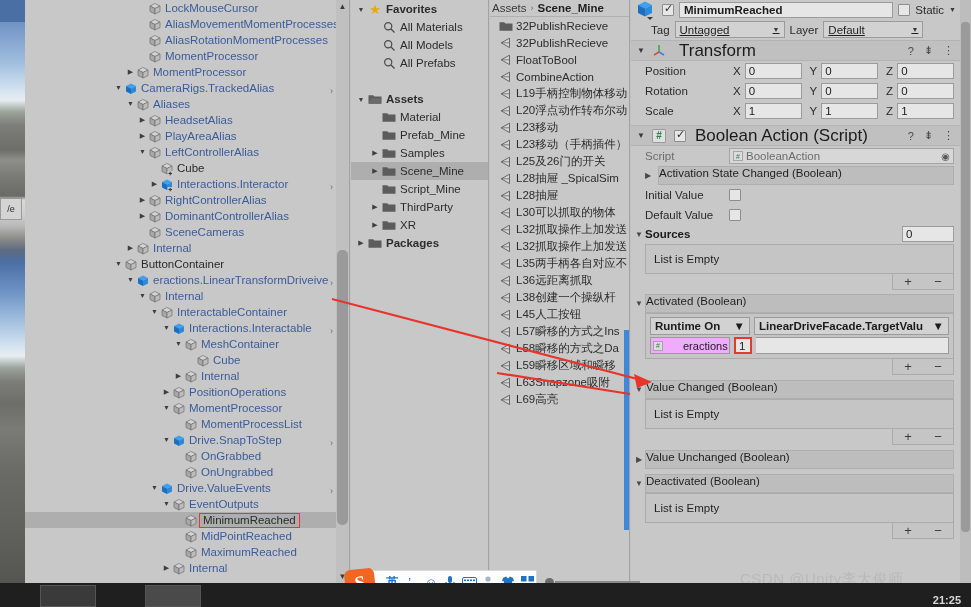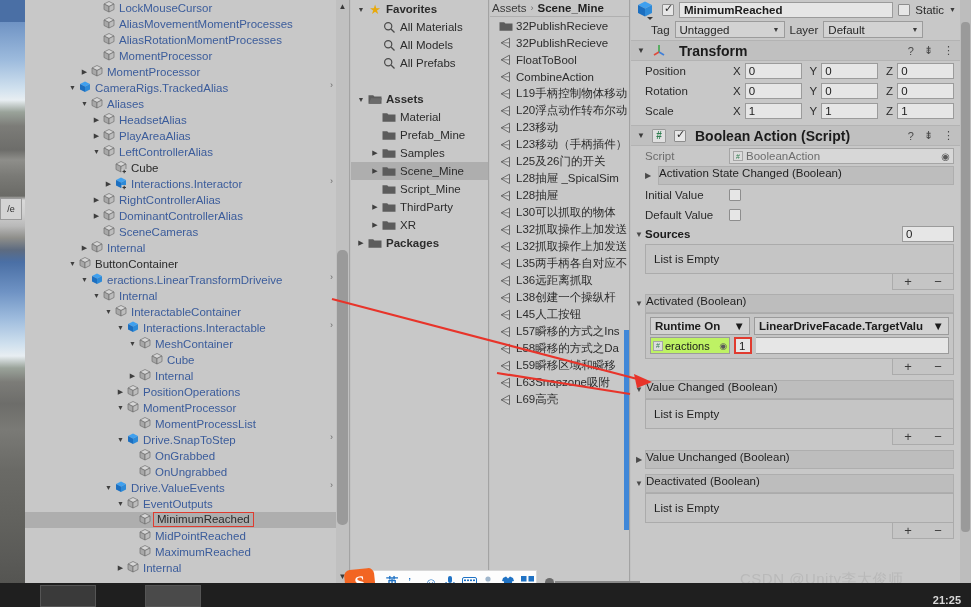--- a/index.html
+++ b/index.html
@@ -36,22 +36,22 @@
   #hier-scroll-col { position:absolute; right:0; top:0; width:13px; height:583px;
     background:#c0c0c0; }
   #hier-scroll-up, #hier-scroll-down { position:absolute; right:0; width:13px; height:13px;
     background:#c0c0c0; display:flex; align-items:center; justify-content:center;
     font-size:8px; color:#3a3a3a; }
   #hier-scroll-up { top:0; }
   #hier-scroll-down { bottom:0; }
   #hier-scroll-thumb { position:absolute; right:1px; top:250px; width:11px; height:275px;
     background:#9a9a9a; border-radius:5px; }
 
-  .hrow { height:16px; display:flex; align-items:flex-start; white-space:nowrap;
-    font-size:11.5px; color:#3b5c9b; position:relative; padding-right:14px; }
+  .hrow { height:16px; display:flex; align-items:flex-end; white-space:nowrap;
+    font-size:11.5px; color:#3b5c9b; position:relative; padding-right:14px;padding-left:46px; }
   .hrow.sel { background:#aeaeae; }
   .hrow .tw { width:11px; flex:0 0 11px; text-align:center; font-size:7px;
     color:#3f3f3f; line-height:16px; }
   .hrow .tw.none { visibility:hidden; }
   .hrow .ico { width:15px; flex:0 0 15px; height:14px; margin-right:2px;
     position:relative; }
   .hrow .lbl { line-height:16px; }
   .hrow.dark .lbl { color:#2a2a2a; }
   .hrow .chev { position:absolute; right:16px; color:#6a6a6a; font-size:9px; }
   .hrow .boxed { border:1px solid #e03b2f; padding:0 3px; margin-left:-2px;
@@ -103,28 +103,28 @@
     font-size:11px; color:#2b2b2b; }
   .name-field { flex:1; height:16px; background:#e6e6e6; border:1px solid #9b9b9b;
     font-size:11.5px; font-weight:bold; color:#1b1b1b; padding:1px 4px; line-height:13px; }
   .static-lbl { font-size:11.5px; color:#2b2b2b; }
   .tiny-arrow { font-size:7px; color:#3a3a3a; }
 
   .tag-row { height:21px; display:flex; align-items:center; gap:5px; padding:0 6px 0 20px; }
   .tag-row .lab { font-size:11.5px; color:#2b2b2b; }
   .dd { height:17px; background:#d2d2d2; border:1px solid #9b9b9b;
     display:flex; align-items:center; justify-content:space-between;
-    padding:0 4px; font-size:11.5px; color:#1f1f1f; }
+    padding:0 4px; font-size:11.5px; color:#1f1f1f;text-decoration:underline; }
   .dd .caret { font-size:7px; color:#3a3a3a; margin-left:6px; }
 
   .comp-hdr { height:21px; background:#c0c0c0; border-top:1px solid #b3b3b3;
     border-bottom:1px solid #b3b3b3; display:flex; align-items:center; gap:5px;
     padding:0 6px 0 4px; }
   .comp-hdr .tw { font-size:8px; color:#3a3a3a; width:12px; text-align:center; }
-  .comp-hdr .title { font-weight:bold; font-size:14px; color:#1b1b1b; flex:1;
+  .comp-hdr .title { font-weight:normal; font-size:17px; color:#1b1b1b; flex:1;
     margin-left:8px; }
   .comp-hdr .rico { font-size:11px; color:#4a4a4a; margin-left:5px; }
   .hash-ico { width:14px; height:14px; background:#e0e0e0; border:1px solid #9b9b9b;
     display:flex; align-items:center; justify-content:center;
     font-size:10px; color:#2e7d4f; font-weight:bold; border-radius:1px; }
 
   .prop-row { height:20px; display:flex; align-items:center; padding:0 6px 0 14px; gap:4px; }
   .prop-row .pname { width:80px; font-size:11.5px; color:#2b2b2b; flex:0 0 80px; }
   .axis { font-size:11.5px; color:#2b2b2b; margin-left:4px; }
   .numf { height:16px; background:#e6e6e6; border:1px solid #9b9b9b; flex:1;
@@ -150,22 +150,22 @@
     border-top:none; display:flex; align-items:center; justify-content:space-around;
     font-size:13px; color:#3a3a3a; }
   .pm-box span { line-height:1; }
 
   .ue-panel { background:#c5c5c5; border:1px solid #ababab; }
   .ue-row { display:flex; gap:4px; padding:3px 4px 0 4px; }
   .ue-row2 { display:flex; gap:4px; padding:2px 4px 4px 4px; align-items:center; }
   .ue-dd { height:18px; background:#d2d2d2; border:1px solid #9b9b9b;
     display:flex; align-items:center; justify-content:space-between; padding:0 4px;
     font-size:11.5px; font-weight:bold; color:#1b1b1b; overflow:hidden; }
-  .ue-obj { width:80px; height:17px; background:#bef264; border:1px solid #9b9b9b;
-    display:flex; align-items:center; gap:2px; padding:0 2px; font-size:11px;
+  .ue-obj { width:80px; height:17px; background:#f0abfc; border:1px solid #9b9b9b;
+    display:flex; align-items:center; gap:20px; padding:0 2px; font-size:11px;
     color:#1b1b1b; overflow:hidden; flex:0 0 80px; }
   .ue-arg { flex:1; height:17px; background:#e6e6e6; border:1px solid #9b9b9b;
     font-size:11.5px; color:#1b1b1b; padding:1px 3px; line-height:13px; }
   .ue-arg.marked { border:2px solid #e03b2f; }
   .mini-script { width:10px; height:10px; background:#dcdcdc; border:1px solid #a5a5a5;
     font-size:7px; color:#2e7d4f; display:flex; align-items:center; justify-content:center;
     flex:0 0 10px; }
 
   
   #annot { position:absolute; left:0; top:0; width:971px; height:607px;

